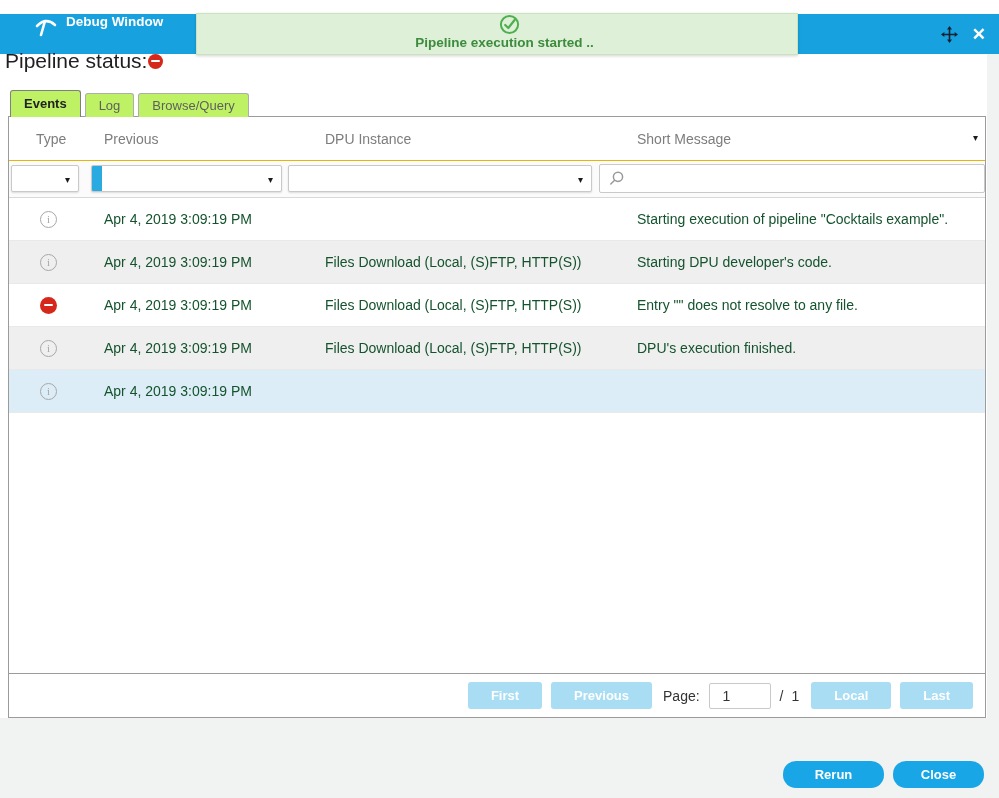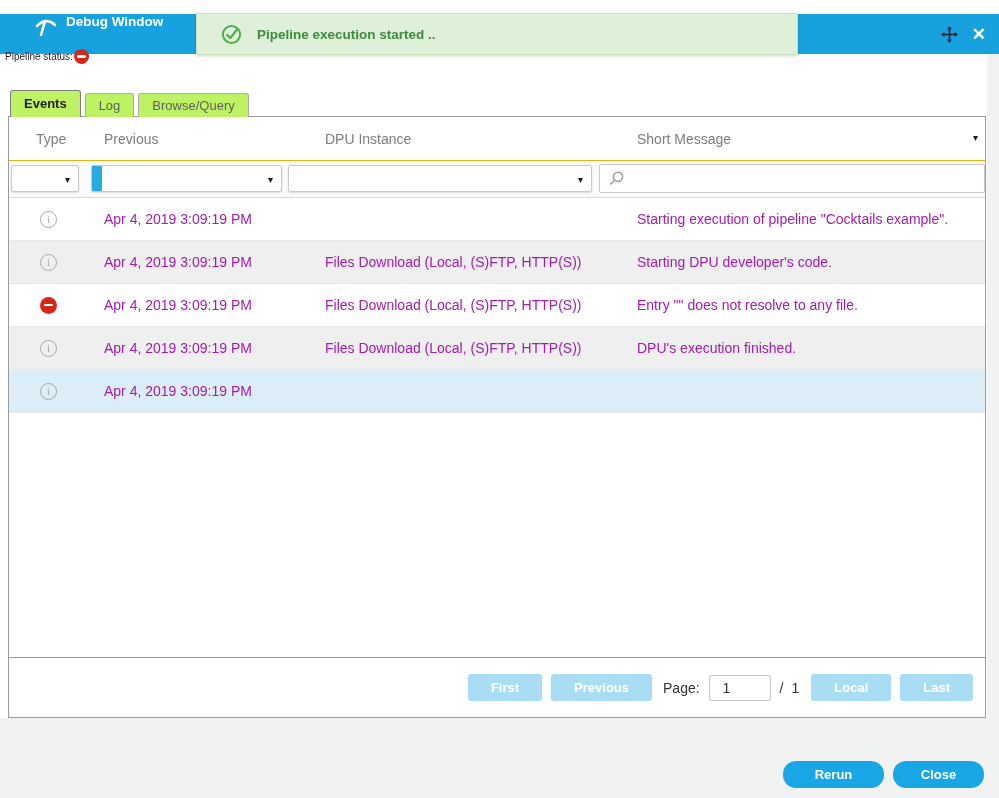--- a/index.html
+++ b/index.html
@@ -13,26 +13,26 @@
   
   .titlebar { position:absolute; left:0; top:14px; width:999px; height:40px; background:#17a2df; display:flex; align-items:flex-start; }
   .logo { margin-left:34px; width:24px; height:24px; display:flex; align-items:center; justify-content:center; }
   .win-title { margin-left:8px; color:#ffffff; font-size:13.5px; font-weight:bold; }
   .win-icons { position:absolute; right:13px; top:0; height:40px; display:flex; align-items:center; gap:14px; }
   .move-ic { width:17px; height:17px; cursor:pointer; display:flex; }
   .close-ic { color:#ffffff; font-size:17px; font-weight:bold; cursor:pointer; line-height:17px; }
 
   
   .toast { position:absolute; left:196px; top:13px; width:602px; height:42px; background:#def0d8; border:1px solid #cbe2bf;
-           box-shadow:0 1px 3px rgba(0,0,0,.18); display:flex; align-items:center; z-index:10; }
+           box-shadow:0 1px 3px rgba(0,0,0,.18); display:flex; align-items:center; z-index:10;flex-direction:column; }
   .toast .check { margin-left:24px; display:flex; }
   .toast .msg { margin-left:15px; color:#3d8b3d; font-size:13.5px; font-weight:bold; }
 
   
-  .status-row { position:absolute; left:5px; top:49px; display:flex; align-items:center; font-size:10px; color:#1f1f1f; }
+  .status-row { position:absolute; left:5px; top:49px; display:flex; align-items:center; font-size:21px; color:#1f1f1f; }
   .err-dot { display:inline-block; width:15px; height:15px; border-radius:50%; background:#d6281a; position:relative; margin-left:1px; }
   .err-dot::after { content:""; position:absolute; left:3px; top:6.2px; width:9px; height:2.6px; border-radius:2px; background:#ffffff; }
 
   
   .tabs { position:absolute; left:10px; top:90px; display:flex; align-items:flex-end; gap:4px; z-index:3; height:27px; }
   .tab { height:24px; line-height:23px; padding:0 13px; background:#bef264; border:1px solid #adadad; border-bottom:none;
          border-radius:3px 3px 0 0; color:#5f5f5f; font-size:13px; cursor:pointer; }
   .tab.active { height:27px; line-height:26px; font-weight:bold; color:#222222; border-color:#7f7f7f; position:relative; z-index:4; }
 
   
@@ -53,34 +53,34 @@
   .f-type { left:2px;   width:68px; }
   .f-ts   { left:82px;  width:191px; overflow:hidden; }
   .f-ts .accent { position:absolute; left:0; top:0; width:10px; height:100%; background:#29abe2; }
   .f-dpu  { left:279px; width:304px; }
   .search { position:absolute; left:590px; top:3px; width:386px; height:29px; background:#ffffff; border:1px solid #c9c9c9;
             border-radius:2px; display:flex; align-items:center; }
   .search svg { margin-left:8px; flex:none; }
   .search input { flex:1; border:none; outline:none; height:100%; font-size:14px; padding:0 8px; background:transparent;
                   font-family:"Liberation Sans", sans-serif; }
 
-  .row { height:43px; display:flex; align-items:center; border-bottom:1px solid #e9e9e9; font-size:14px; color:#a21caf; cursor:pointer; }
+  .row { height:43px; display:flex; align-items:center; border-bottom:1px solid #e9e9e9; font-size:14px; color:#14532d; cursor:pointer; }
   .row:nth-child(even) { background:#efefef; }
   .row.selected { background:#dcedf7 !important; }
   .c-type { width:85px; display:flex; }
   .c-ts   { width:215px; padding-left:10px; }
   .c-dpu  { width:320px; padding-left:16px; }
   .c-msg  { flex:1; padding-left:8px; }
   .row-icon { margin-left:31px; width:17px; height:17px; border-radius:50%; position:relative; display:flex; align-items:center; justify-content:center; }
   .row-icon.info { border:1.5px solid #a7a7a7; color:#a7a7a7; }
   .row-icon.info::after { content:"i"; font-size:11px; font-family:"Liberation Serif", serif; }
   .row-icon.error { background:#d6281a; }
   .row-icon.error::after { content:""; width:9px; height:2.6px; border-radius:2px; background:#ffffff; }
 
-  .pagination { position:absolute; left:0; bottom:0; width:100%; height:60px; border-top:1px solid #9b9b9b; background:#ffffff;
+  .pagination { position:absolute; left:0; bottom:0; width:100%; height:44px; border-top:1px solid #9b9b9b; background:#ffffff;
                 display:flex; align-items:center; justify-content:flex-end; padding-right:12px; gap:9px; font-size:14px; color:#333333; }
   .pg-btn { height:27px; border:none; border-radius:3px; background:#a8ddf3; color:#ffffff; font-weight:bold; font-size:13px;
             padding:0 23px; cursor:pointer; font-family:"Liberation Sans", sans-serif; }
   .pg-label { margin-left:2px; }
   .pg-input { width:62px; height:26px; border:1px solid #c9c9c9; border-radius:2px; padding-left:13px; font-size:14px;
               font-family:"Liberation Sans", sans-serif; color:#333333; }
   .pg-total { display:flex; gap:8px; margin-right:3px; }
 
   
   .footer-btns { position:absolute; top:761px; right:15px; display:flex; gap:9px; z-index:2; }

